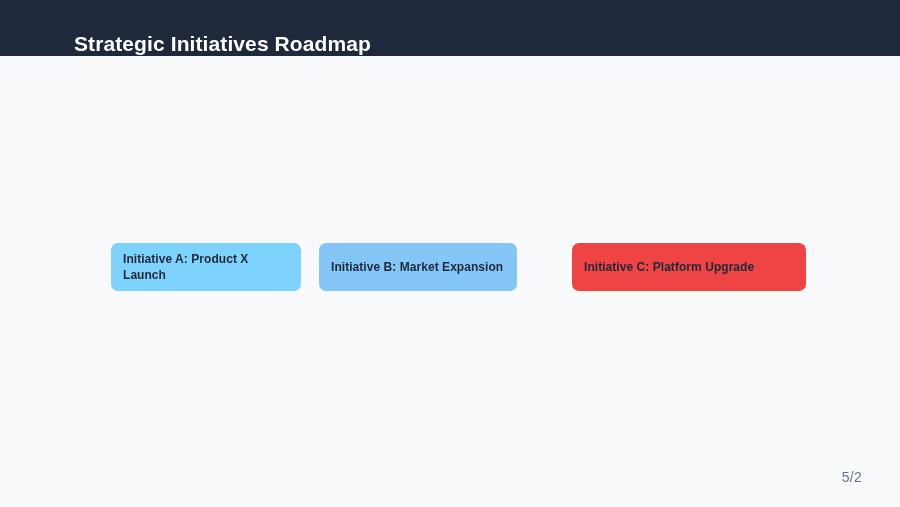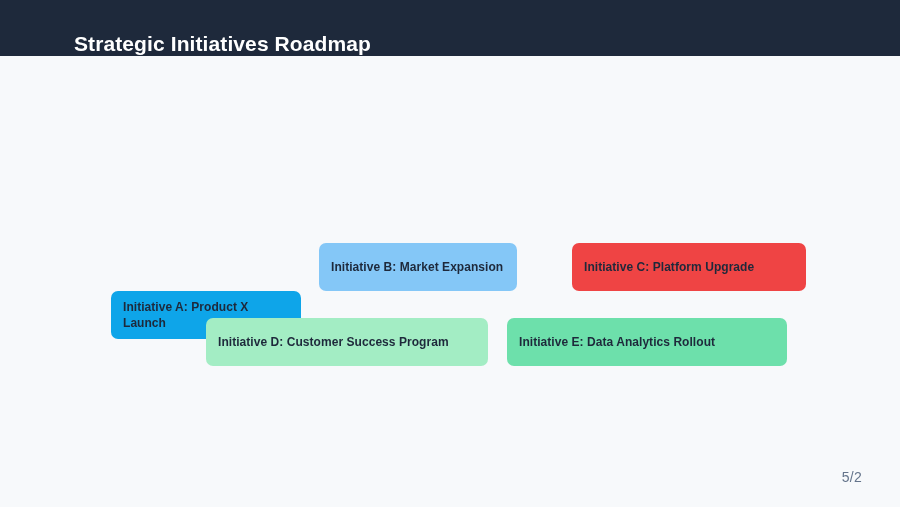--- a/index.html
+++ b/index.html
@@ -123,31 +123,25 @@
 <body>
 
 <div class="header">
   <div class="header-title">Strategic Initiatives Roadmap</div>
 </div>
 
 <div class="slide-body">
 
 
   <div class="bars-layer" id="bars-layer">
-      <div class="bar" style="left: 111px; top: 187px; width: 190px; background: #0ea5e9; margin-top: 48px;">
+      <div class="bar" style="left: 111px; top: 187px; width: 190px; background: #7dd3fc;">
         <div class="bar-label">Initiative A: Product X Launch</div>
       </div>
       <div class="bar" style="left: 319px; top: 187px; width: 198px; background: rgb(132, 199, 247);">
         <div class="bar-label">Initiative B: Market Expansion</div>
       </div>
       <div class="bar" style="left: 572px; top: 187px; width: 234px; background: #ef4444;">
         <div class="bar-label">Initiative C: Platform Upgrade</div>
       </div>
-      <div class="bar" style="left: 206px; top: 262px; width: 282px; background: rgb(163, 237, 196);">
-        <div class="bar-label">Initiative D: Customer Success Program</div>
-      </div>
-      <div class="bar" style="left: 507px; top: 262px; width: 280px; background: rgb(109, 224, 171);">
-        <div class="bar-label">Initiative E: Data Analytics Rollout</div>
-      </div>
     </div>
 
   <div class="page-number">5/2</div>
 </div>
 
 </body></html>

